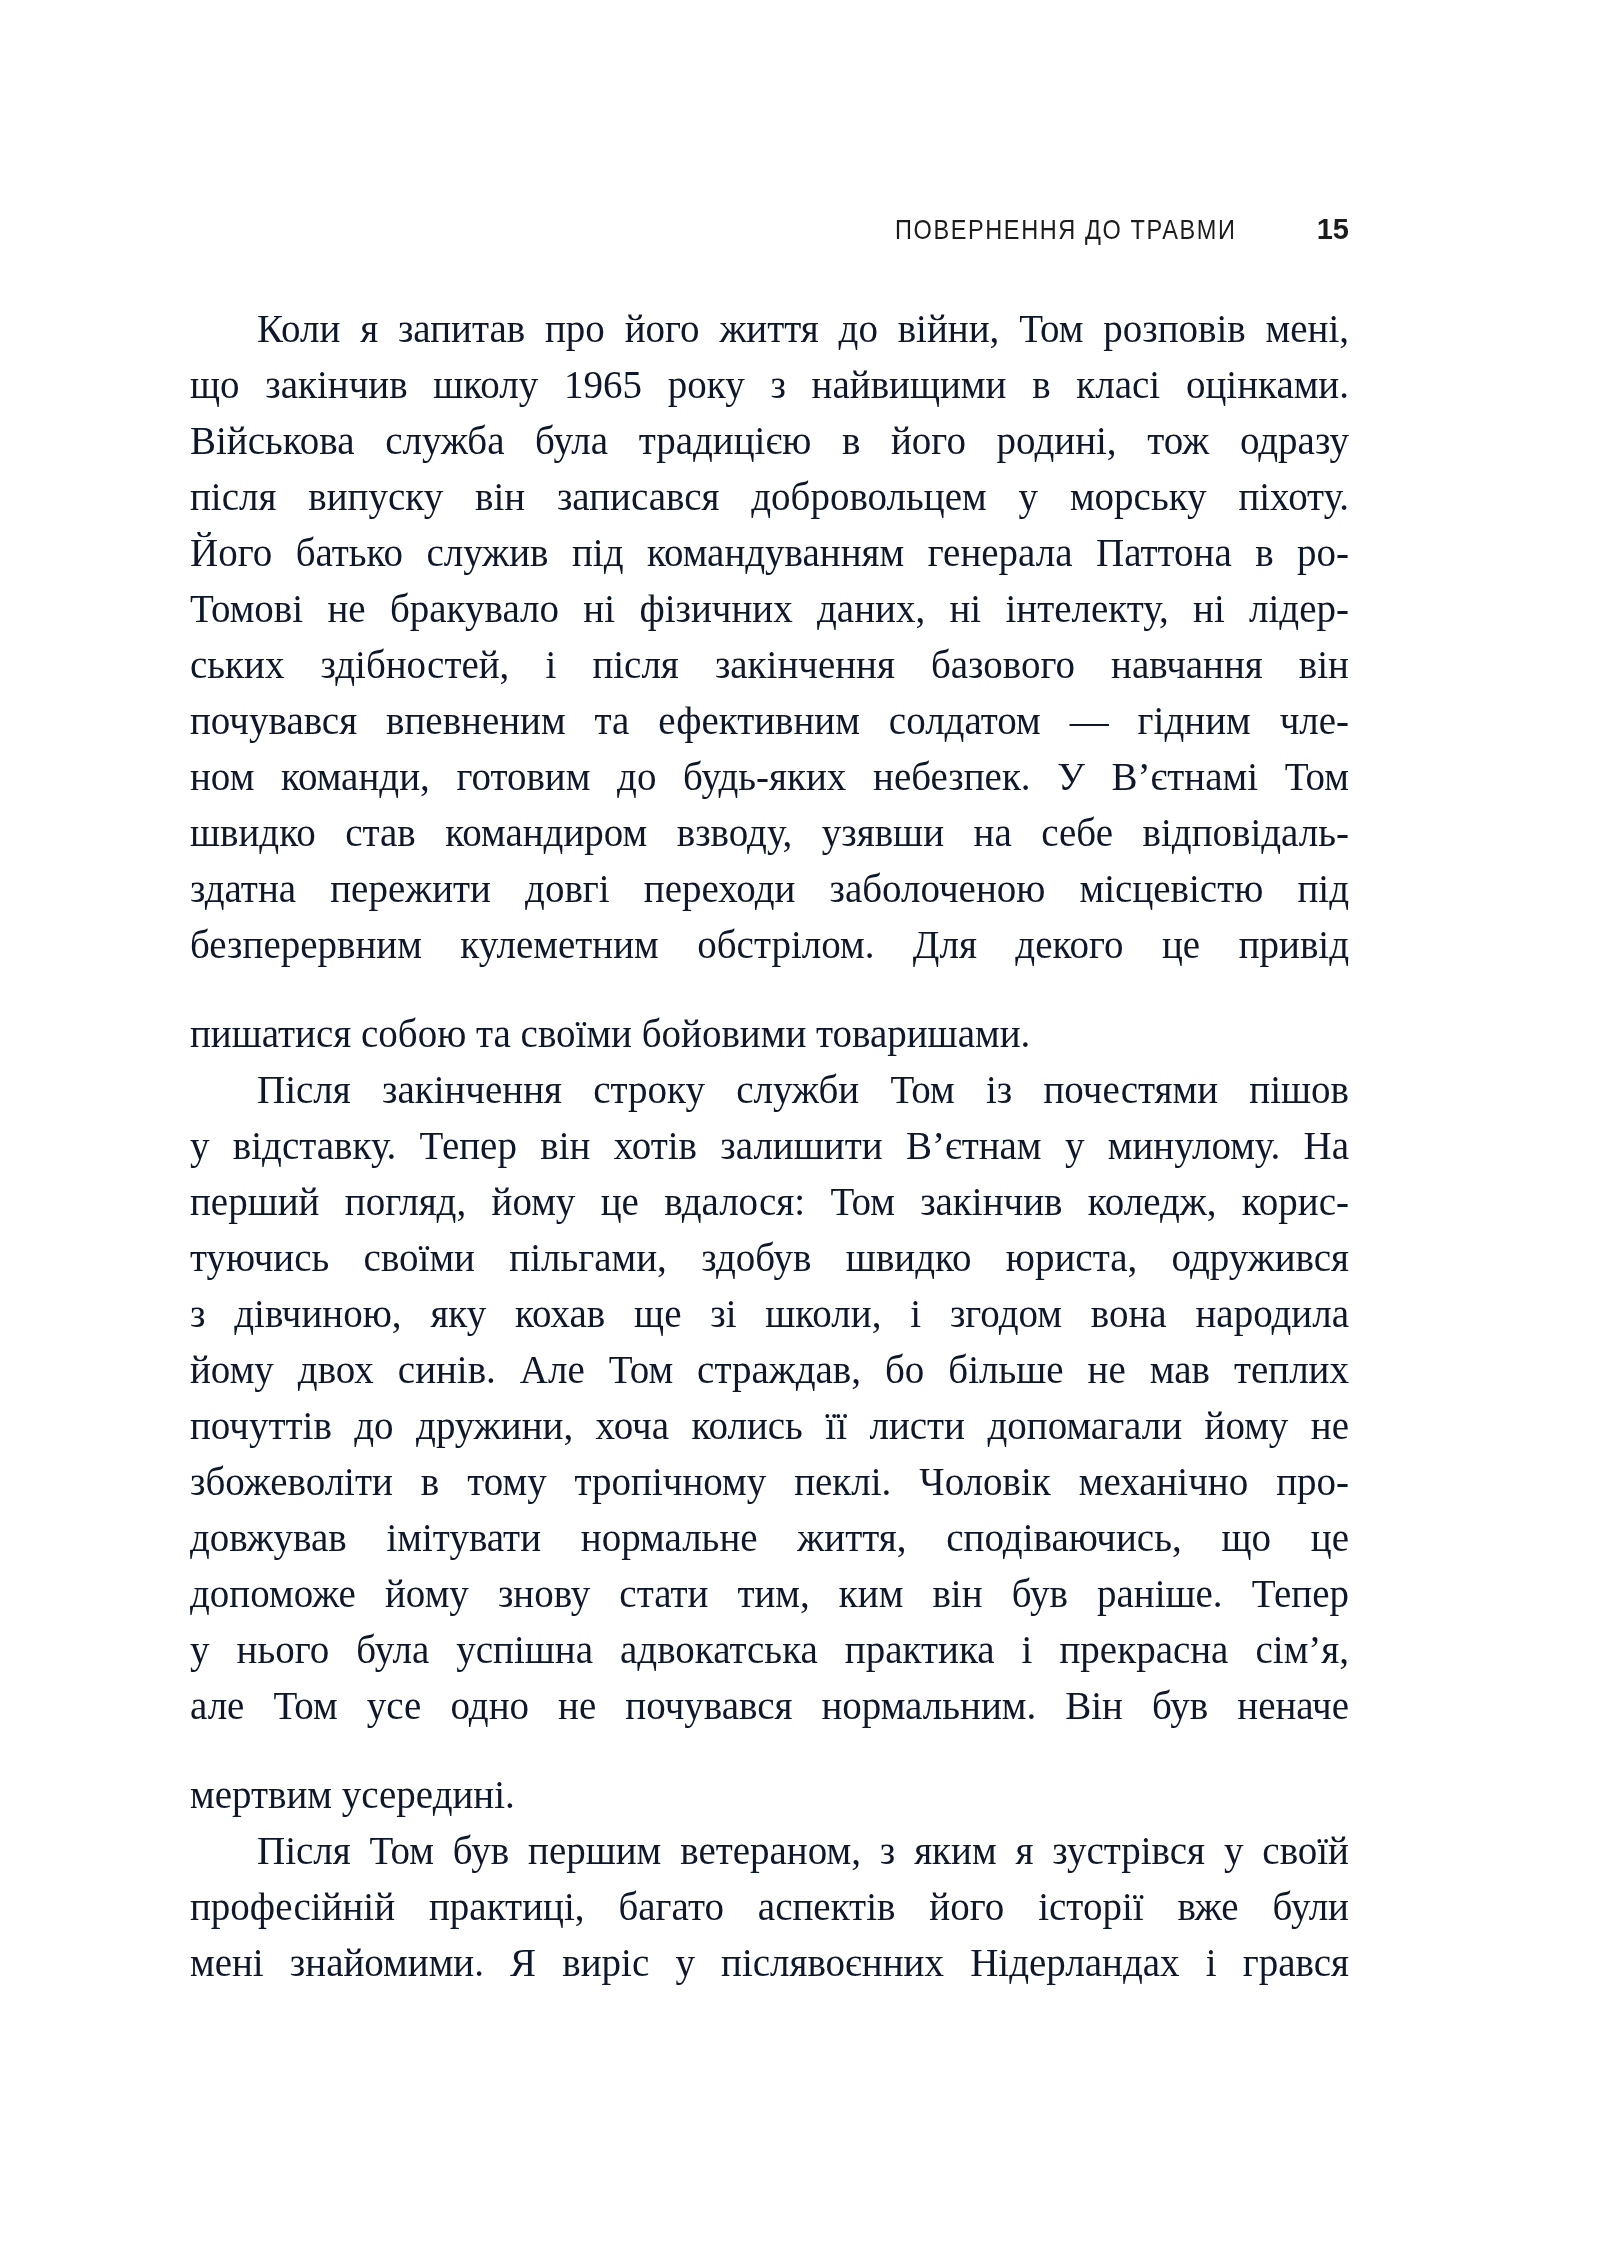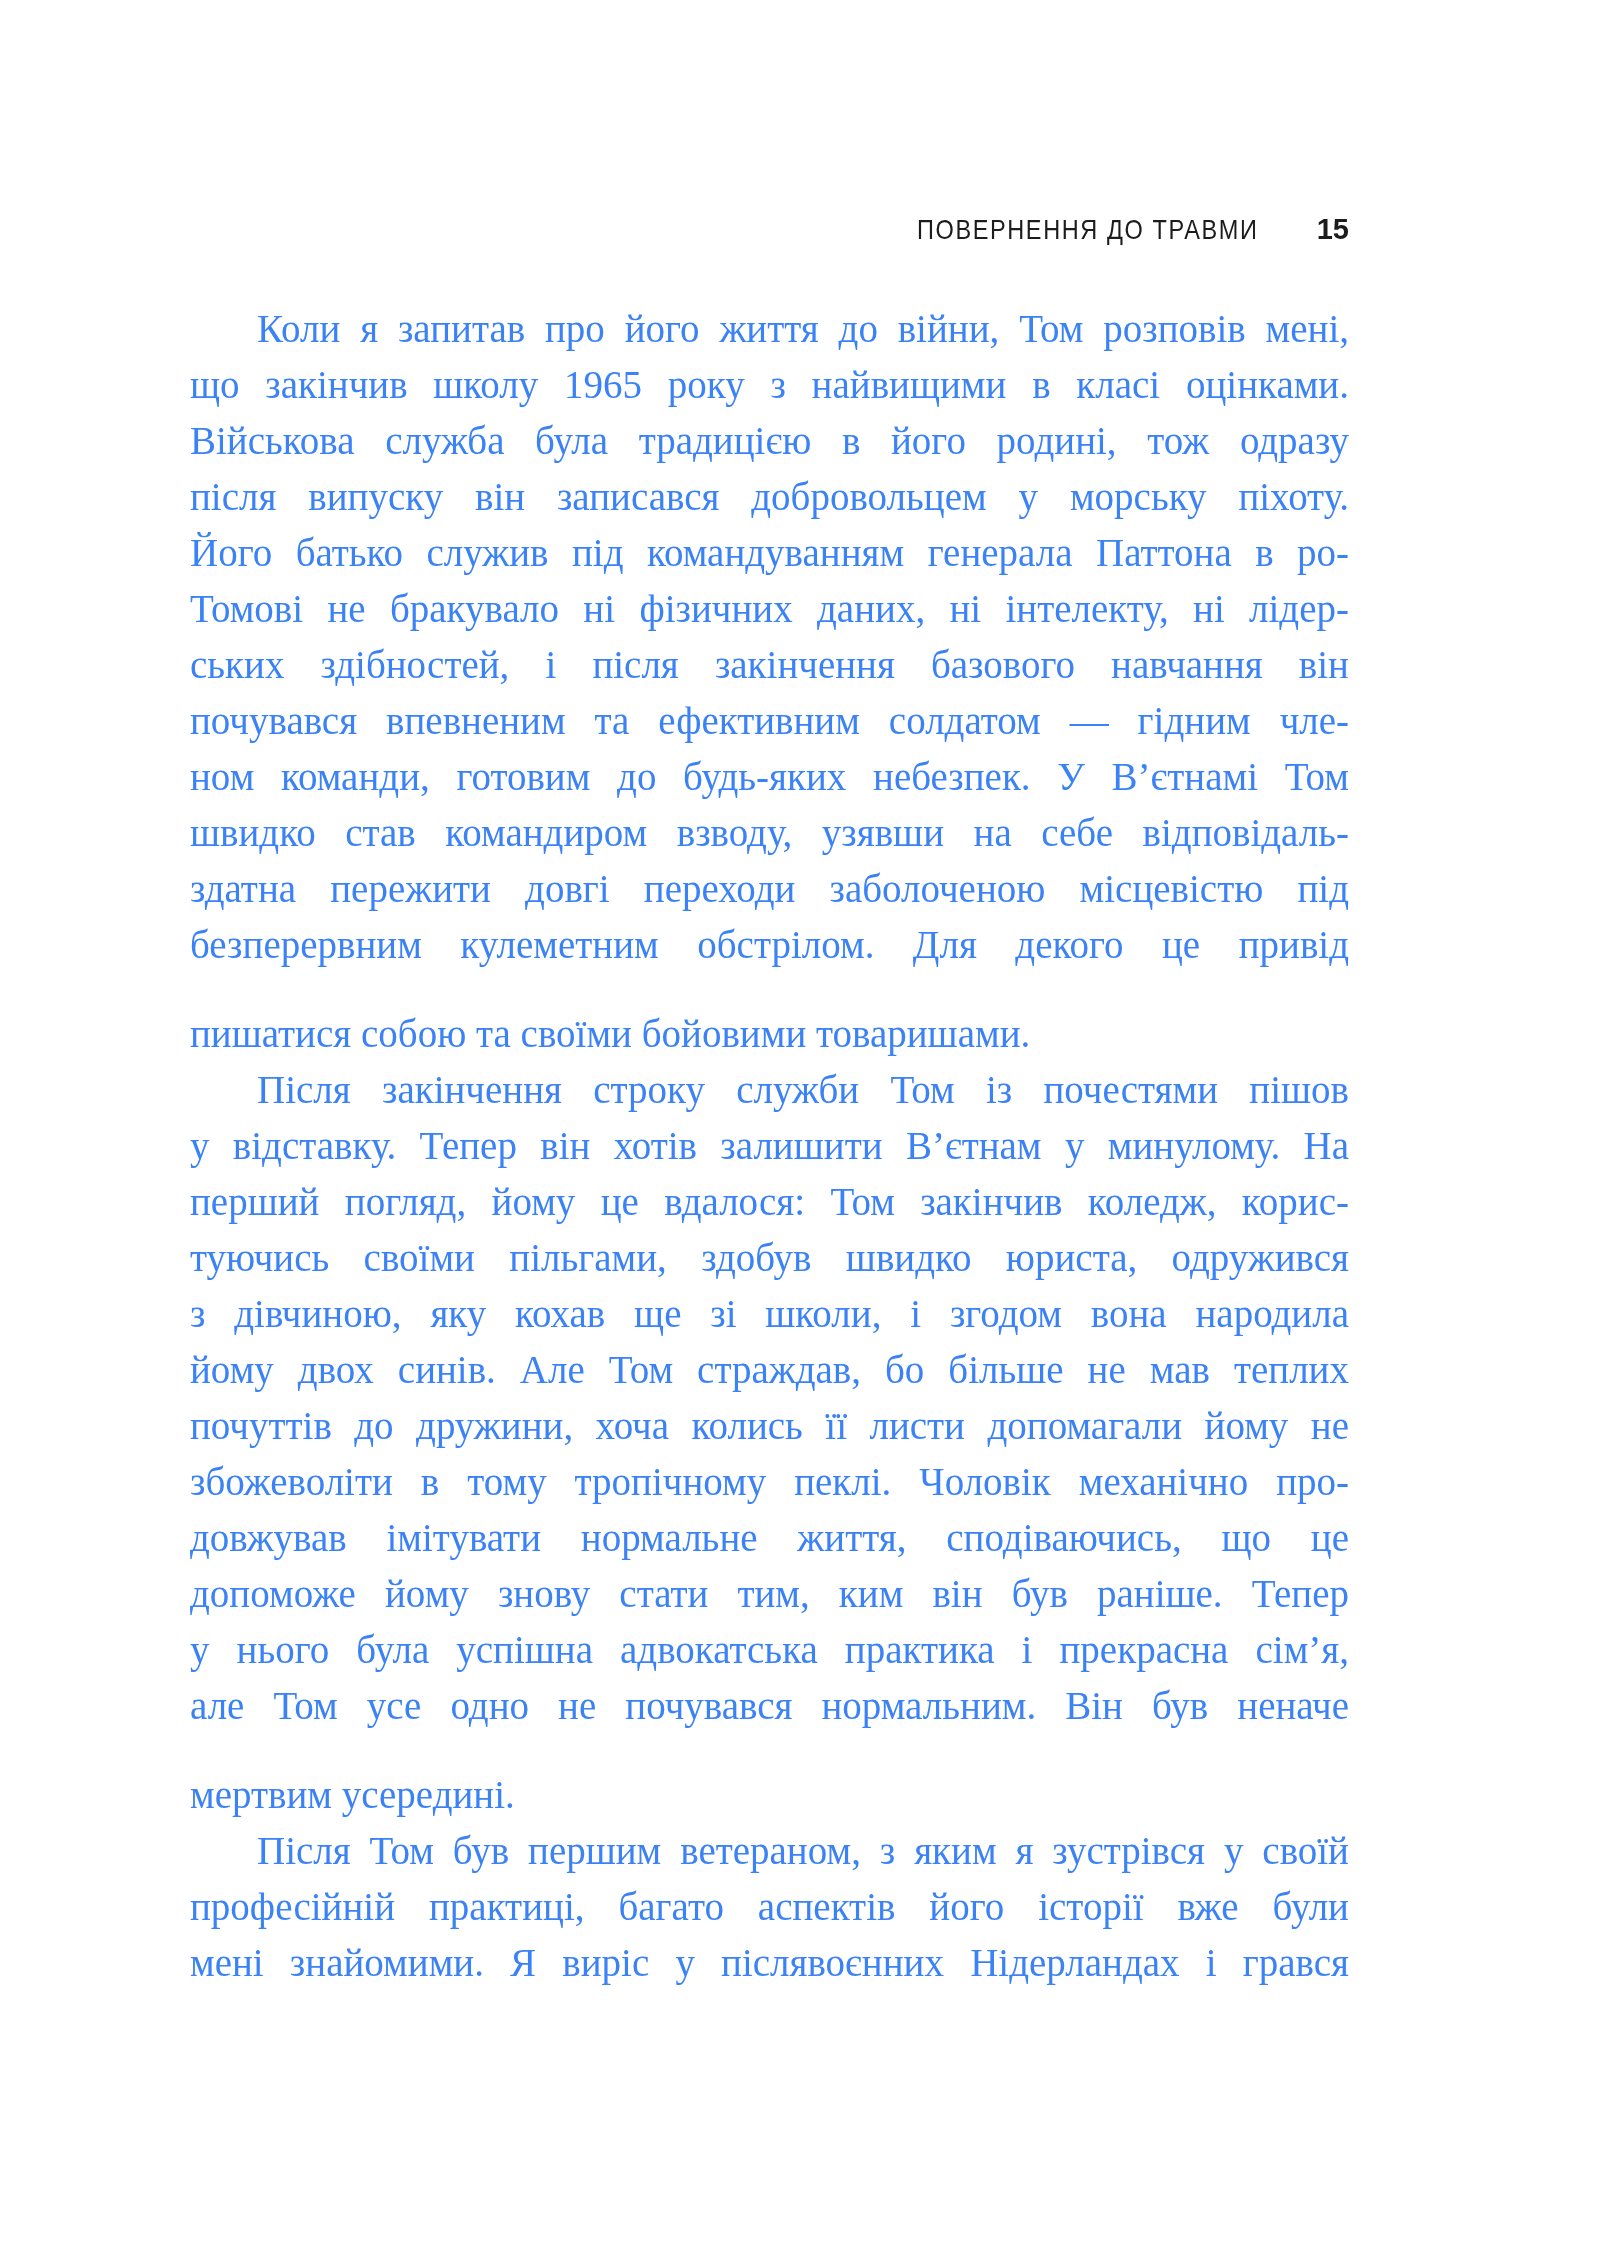--- a/index.html
+++ b/index.html
@@ -15,21 +15,21 @@
     overflow: hidden;
   }
   .running-header {
     position: absolute;
     top: 213px;
     left: 190px;
     width: 1159px;
     display: flex;
     justify-content: flex-end;
     align-items: baseline;
-    gap: 58px;
+    gap: 80px;
     color: #1c1c1c;
   }
   .header-title {
     font-family: "Liberation Sans", sans-serif;
     font-size: 28px;
     font-weight: 400;
     letter-spacing: 1.9px;
     transform: scaleX(0.84);
     transform-origin: right center;
     white-space: nowrap;
@@ -40,21 +40,21 @@
     font-weight: 700;
   }
   .body-text {
     position: absolute;
     left: 190px;
     top: 301px;
     width: 1159px;
     font-family: "Liberation Serif", serif;
     font-size: 39px;
     line-height: 56px;
-    color: #3b82f6;
+    color: #0f172a;
   }
   .text-line {
     height: 56px;
     text-align: justify;
     text-align-last: justify;
     text-justify: inter-word;
     white-space: normal;
     overflow: visible;
   }
   .text-line.para-end {

